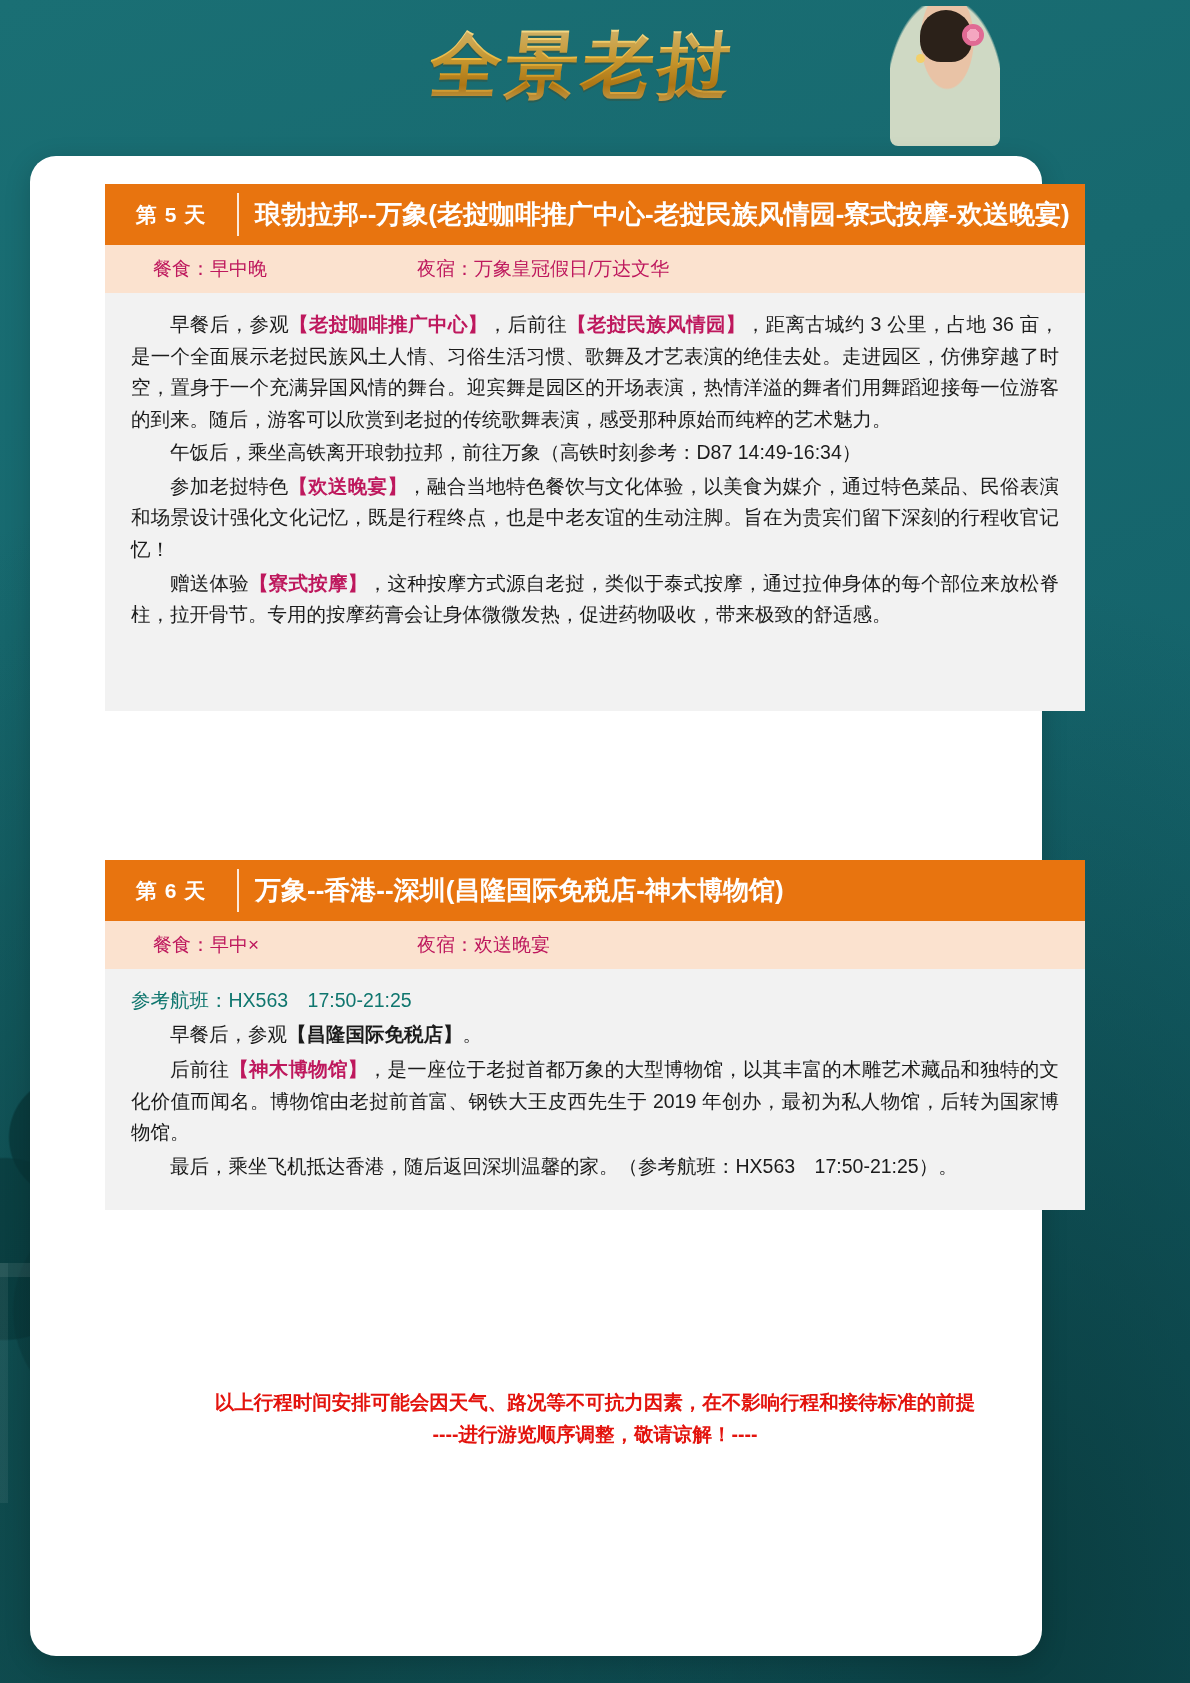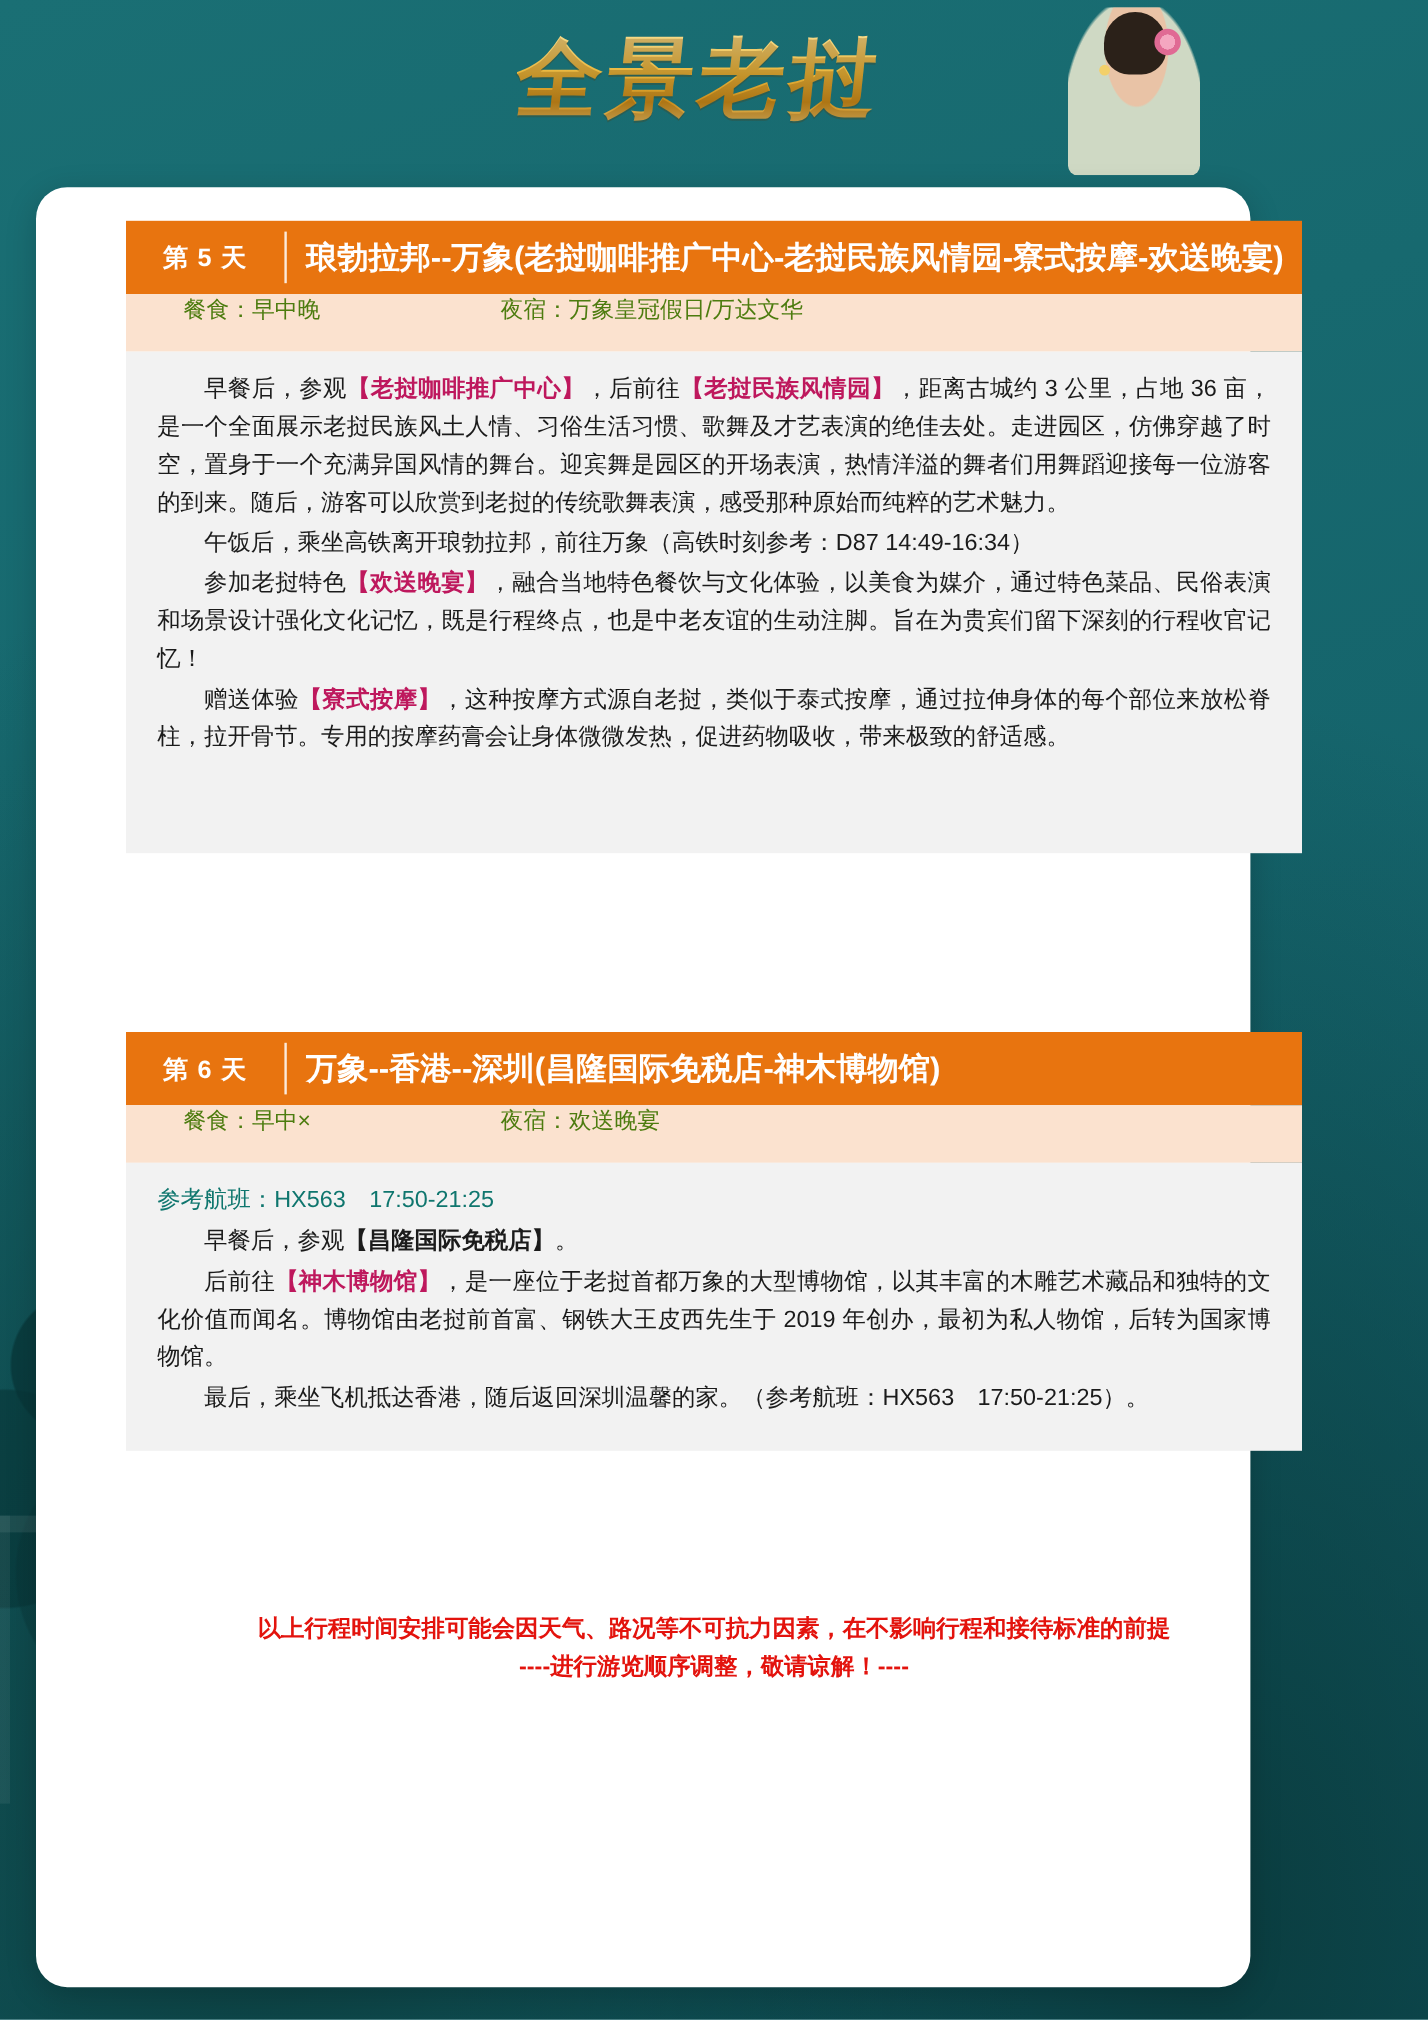--- a/index.html
+++ b/index.html
@@ -151,23 +151,23 @@
     font-size: 26px;
     font-weight: bold;
     line-height: 1.5;
     padding: 11px 14px 11px 16px;
   }
 
   
   .mh-row {
     display: flex;
     background: #fbe2cf;
-    color: #4d7c0f;
+    color: #be185d;
     height: 48px;
-    align-items: flex-start;
+    align-items: center;
     font-size: 19px;
   }
   .mh-meal { flex: 0 0 290px; padding-left: 48px; }
   .mh-hotel { flex: 1; padding-left: 22px; }
 
   
   .body-block {
     background: #f2f2f2;
     padding: 16px 26px 26px 26px;
     font-size: 19.5px;
@@ -178,21 +178,21 @@
   .body-5 { min-height: 418px; }
   .body-6 { min-height: 230px; }
   .para { margin: 0 0 2px 0; text-indent: 2em; }
   .hl { color: #be185d; font-weight: bold; }
   .flight { color: #0f766e; text-indent: 0; margin-bottom: 2px; }
 
   
   .notice {
     position: absolute;
     left: 75px;
-    top: 1185px;
+    top: 1230px;
     width: 980px;
     text-align: center;
     color: #e3130d;
     font-size: 19.5px;
     font-weight: bold;
     line-height: 1.65;
   }
 </style>
 </head>
 <body>

